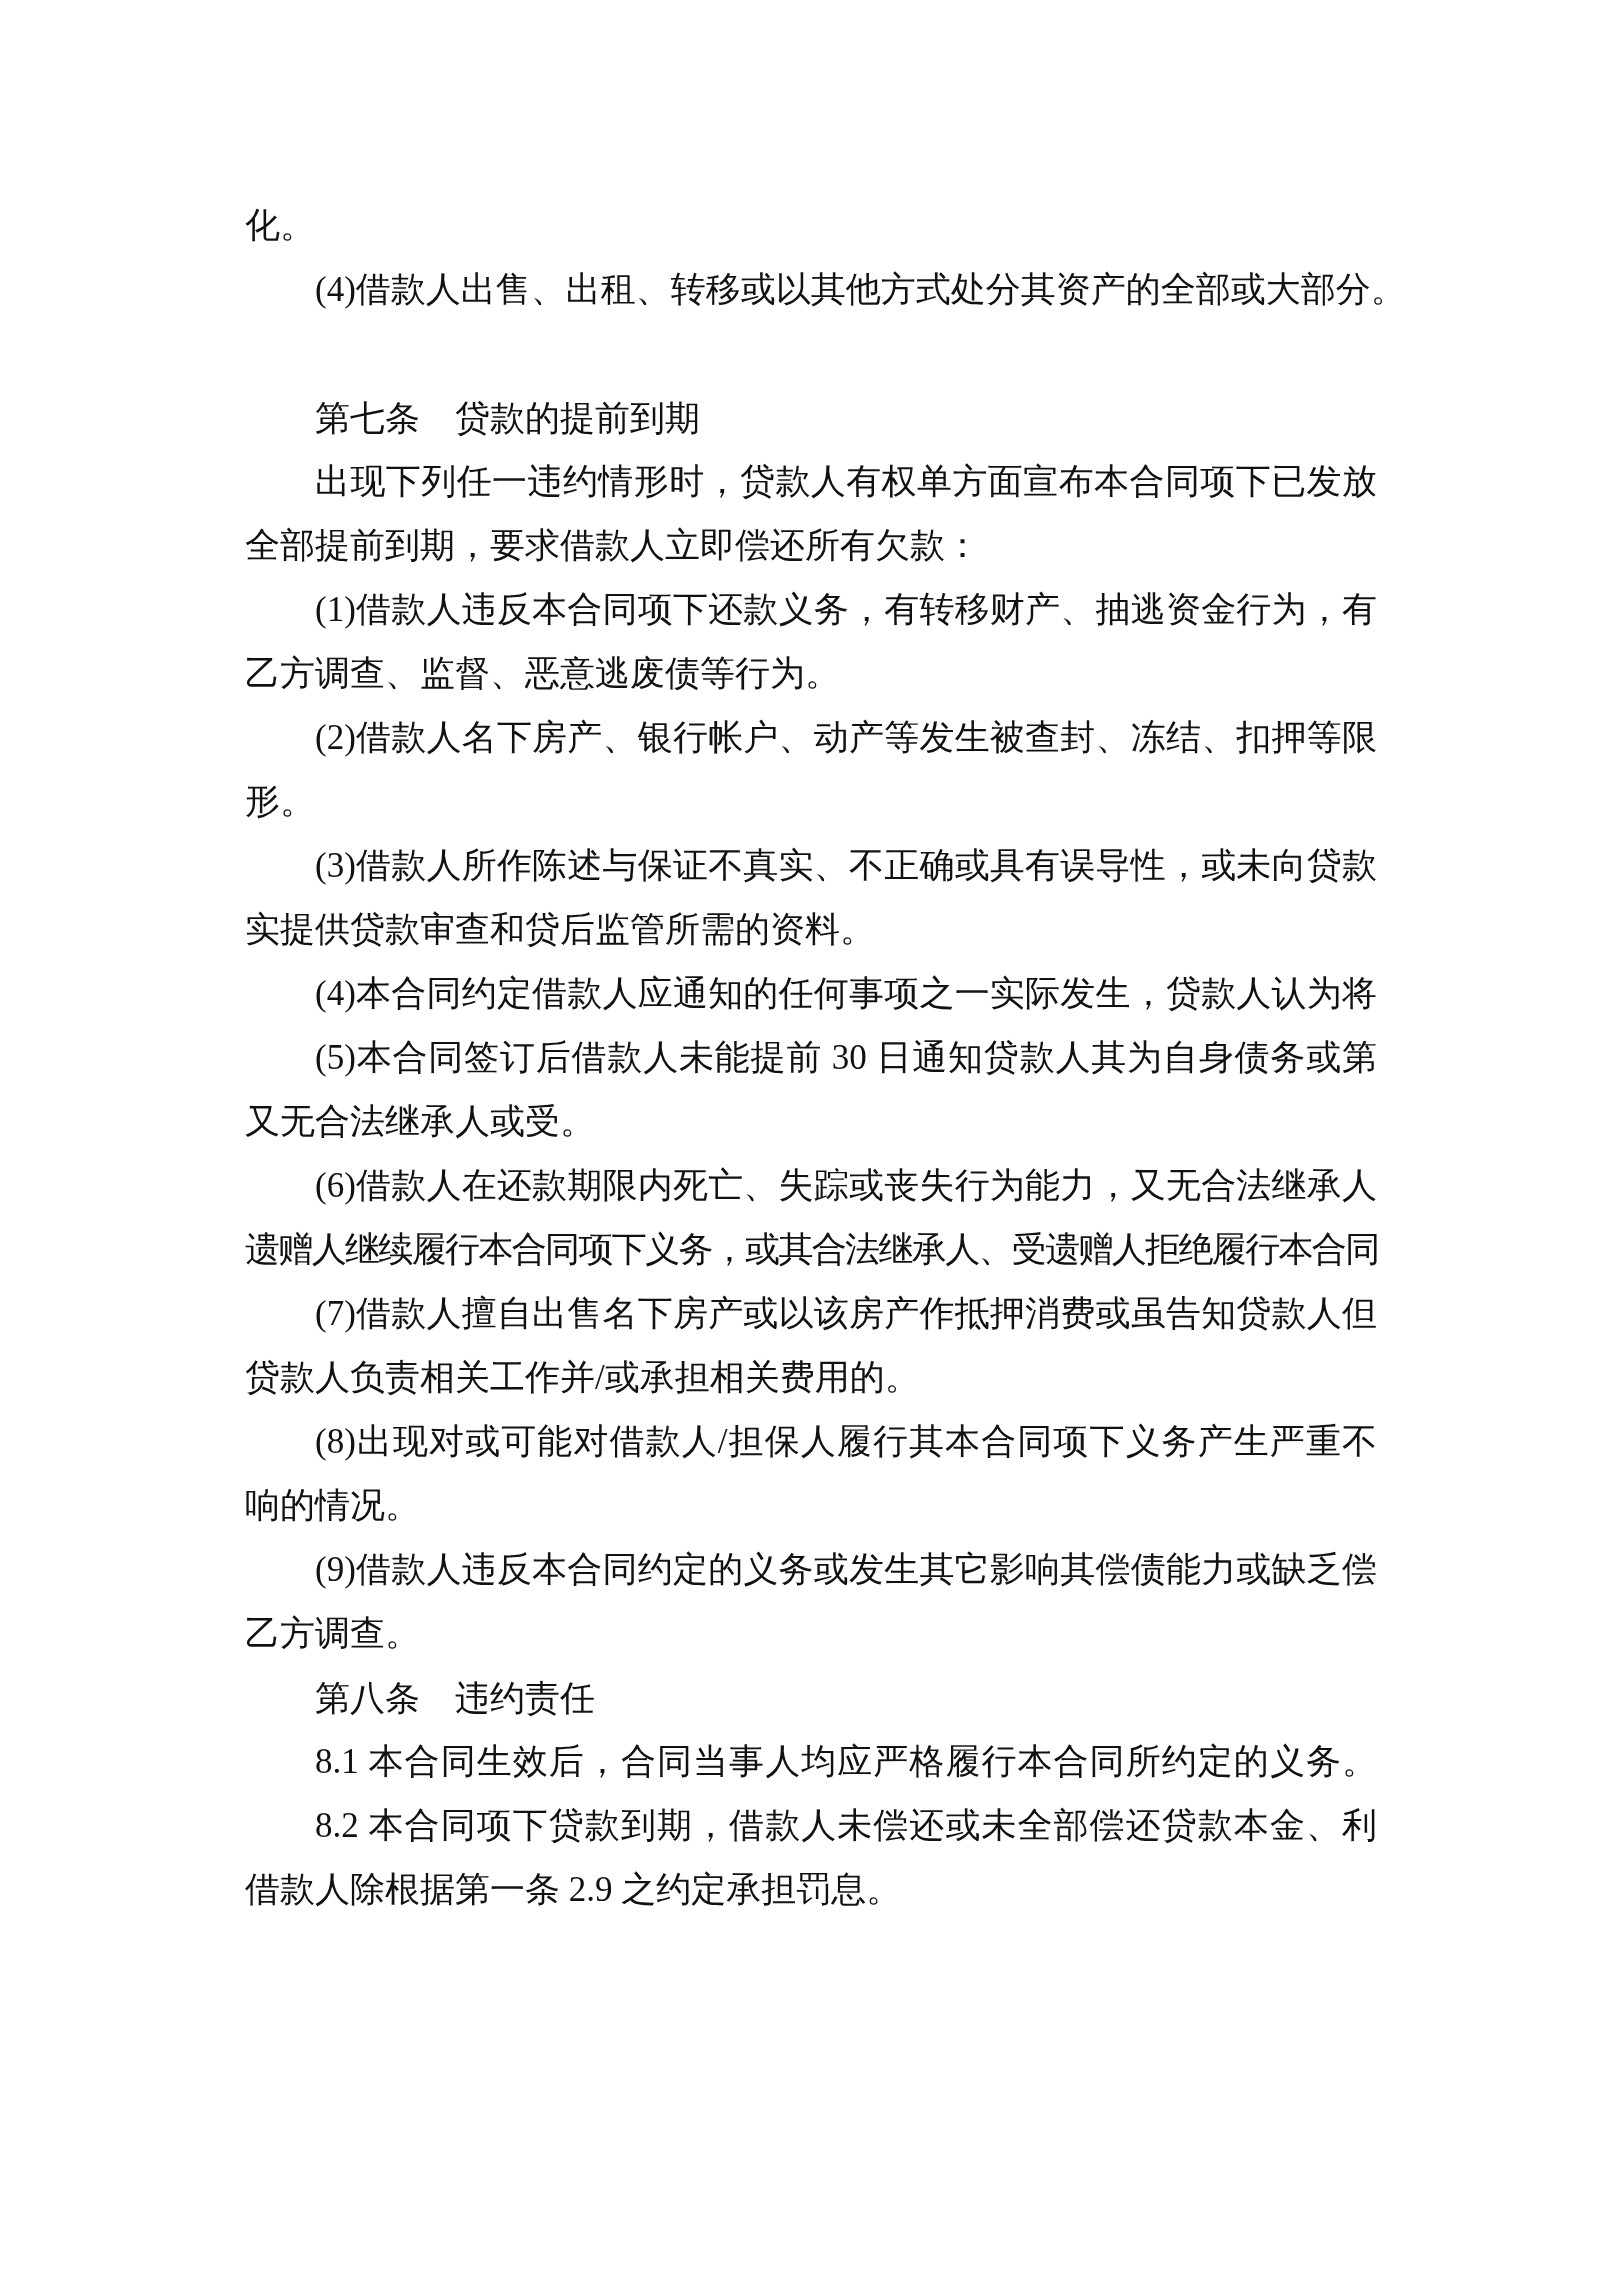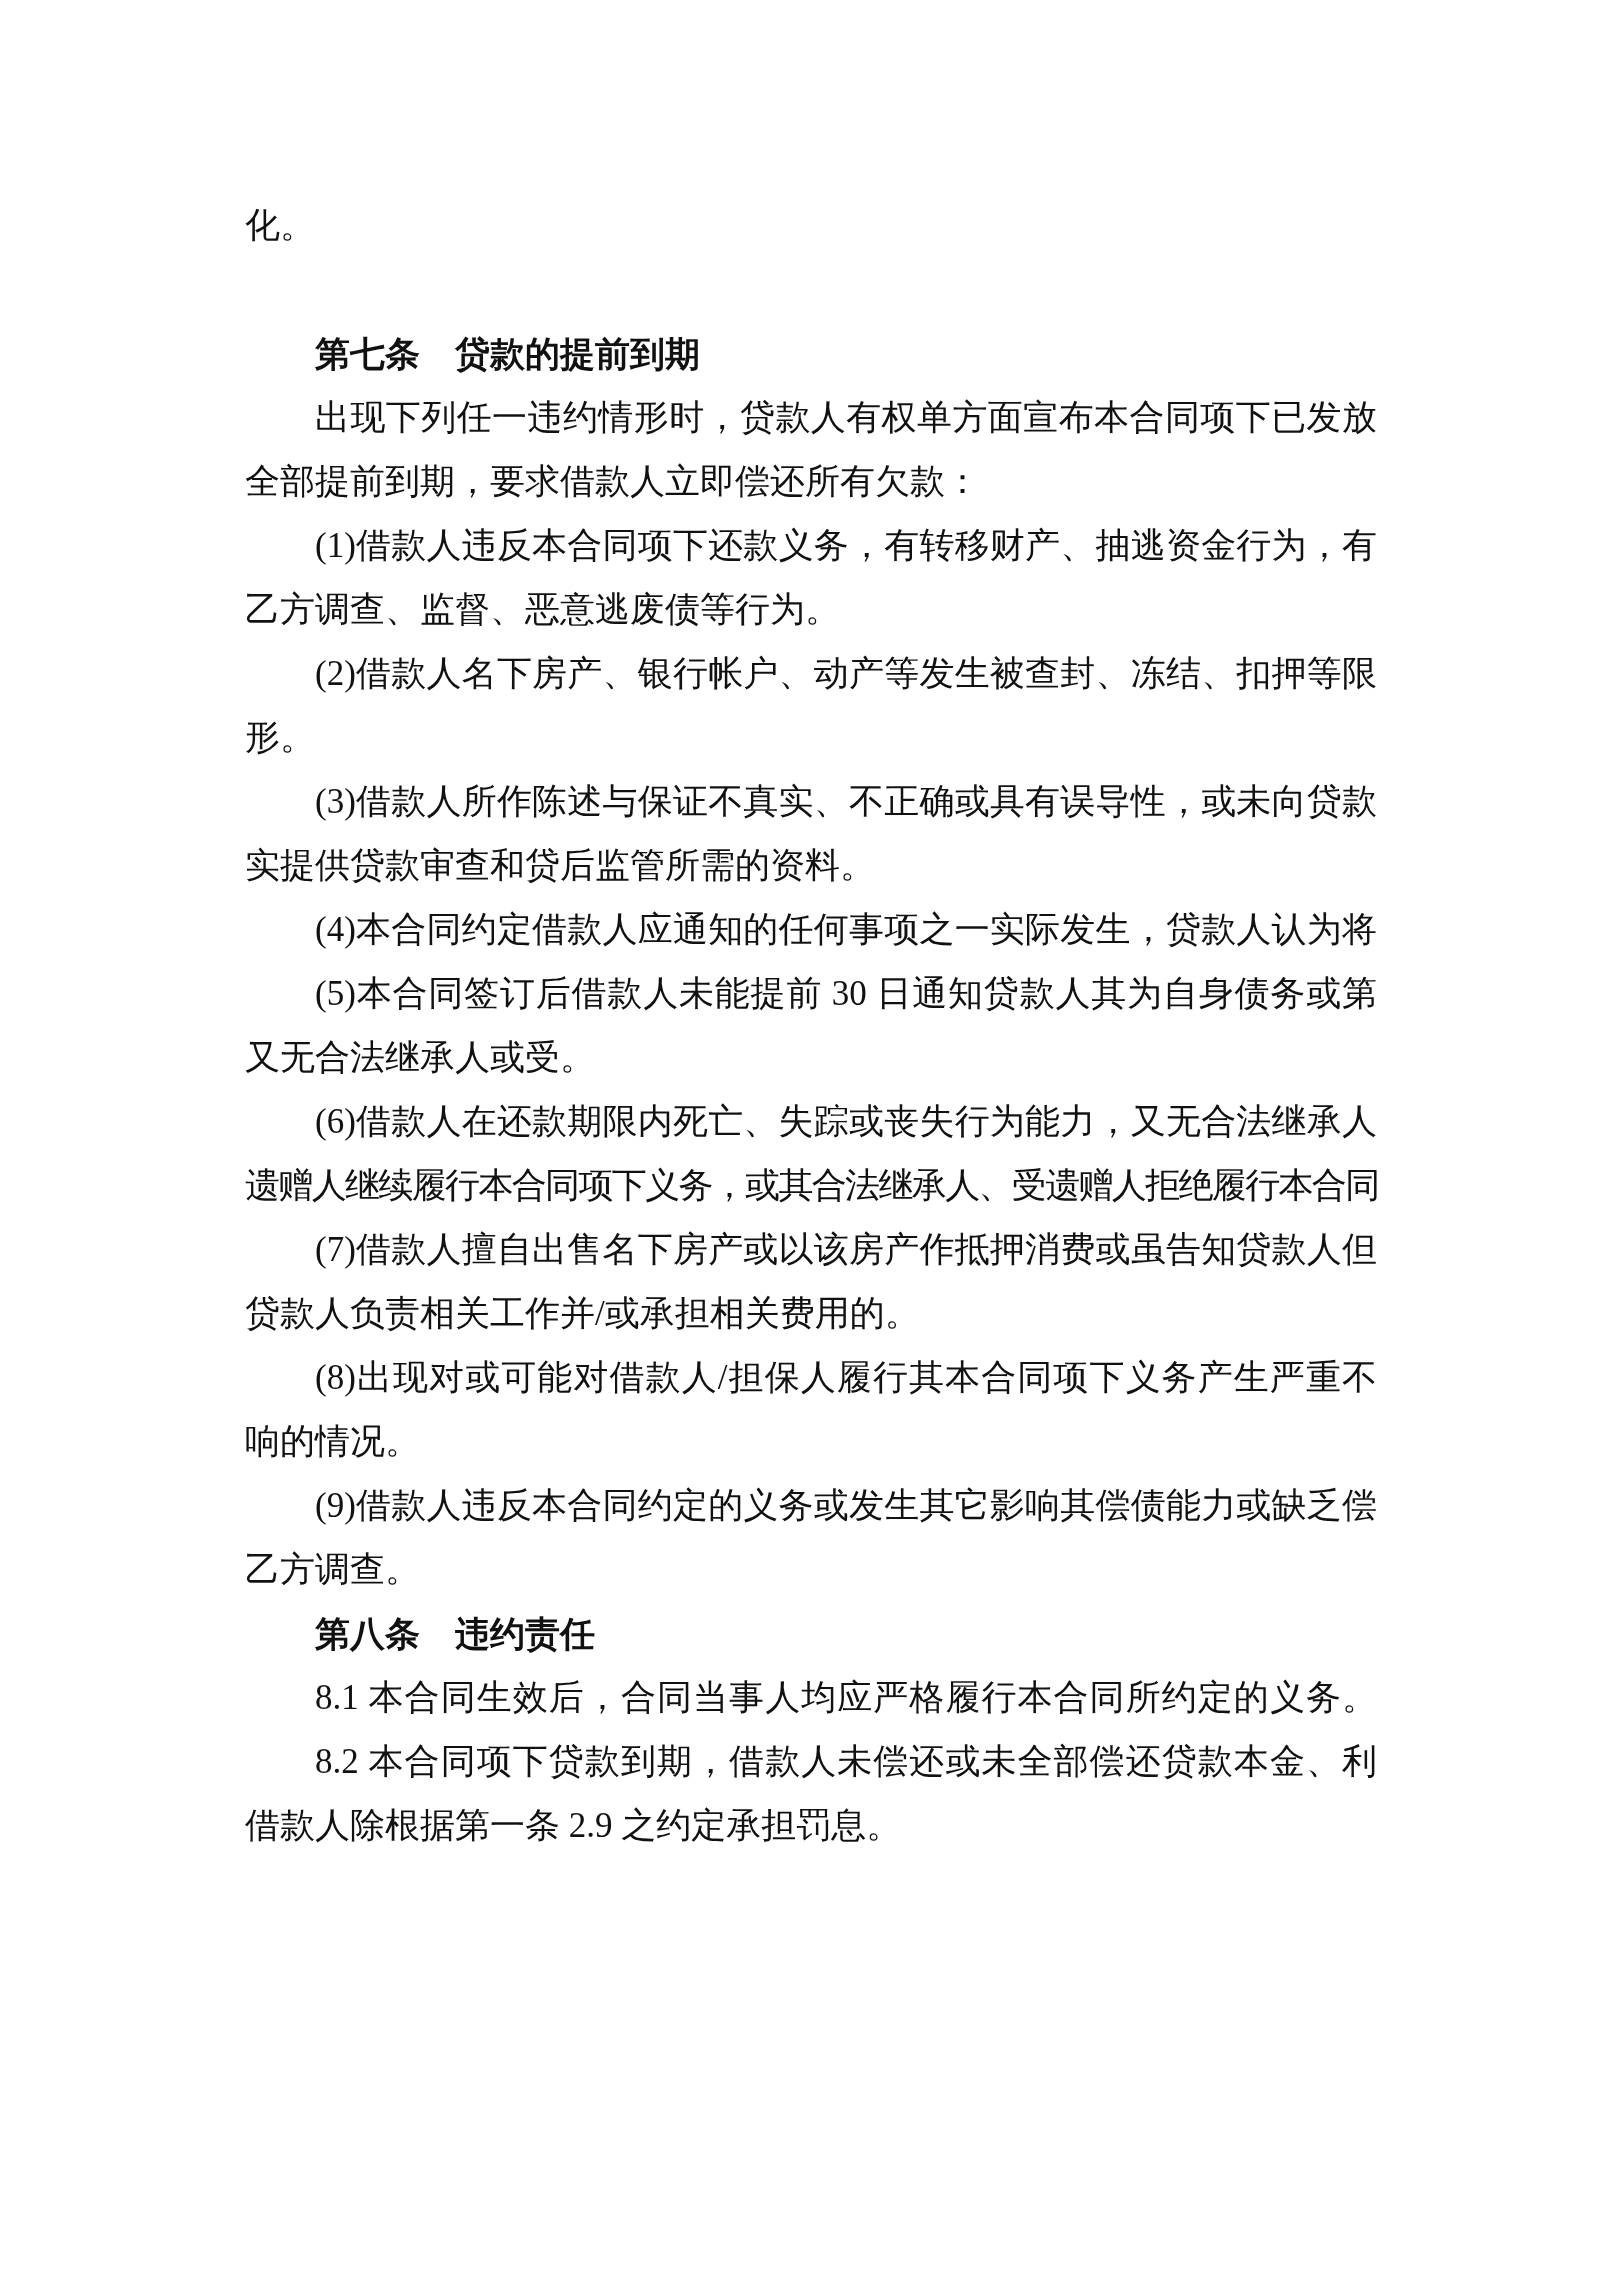--- a/index.html
+++ b/index.html
@@ -37,34 +37,35 @@
     white-space: normal;
     text-align: justify;
     text-align-last: justify;
     overflow: hidden;
   }
   .line.tight {
     letter-spacing: -3.2px;
   }
   .line.heading {
     font-family: "Liberation Sans", sans-serif;
-    font-weight: 700;
+    font-weight: 400;
     font-size: 35px;
   }
   .line.blank {
     
   }
 </style>
 </head>
 <body>
 
 <div class="page" style="background: rgb(255, 255, 255); color: rgb(17, 17, 17);">
   <div class="text-block">
 
   <div class="line body">化。</div>
+      <div class="line body indent">(4)借款人出售、出租、转移或以其他方式处分其资产的全部或大部分。</div>
       <div class="line blank"></div>
       <div class="line heading indent">第七条　贷款的提前到期</div>
       <div class="line body indent fill">出现下列任一违约情形时，贷款人有权单方面宣布本合同项下已发放的贷款</div>
       <div class="line body">全部提前到期，要求借款人立即偿还所有欠款：</div>
       <div class="line body indent fill">(1)借款人违反本合同项下还款义务，有转移财产、抽逃资金行为，有逃避</div>
       <div class="line body">乙方调查、监督、恶意逃废债等行为。</div>
       <div class="line body indent fill">(2)借款人名下房产、银行帐户、动产等发生被查封、冻结、扣押等限制情</div>
       <div class="line body">形。</div>
       <div class="line body indent fill">(3)借款人所作陈述与保证不真实、不正确或具有误导性，或未向贷款人如</div>
       <div class="line body">实提供贷款审查和贷后监管所需的资料。</div>

